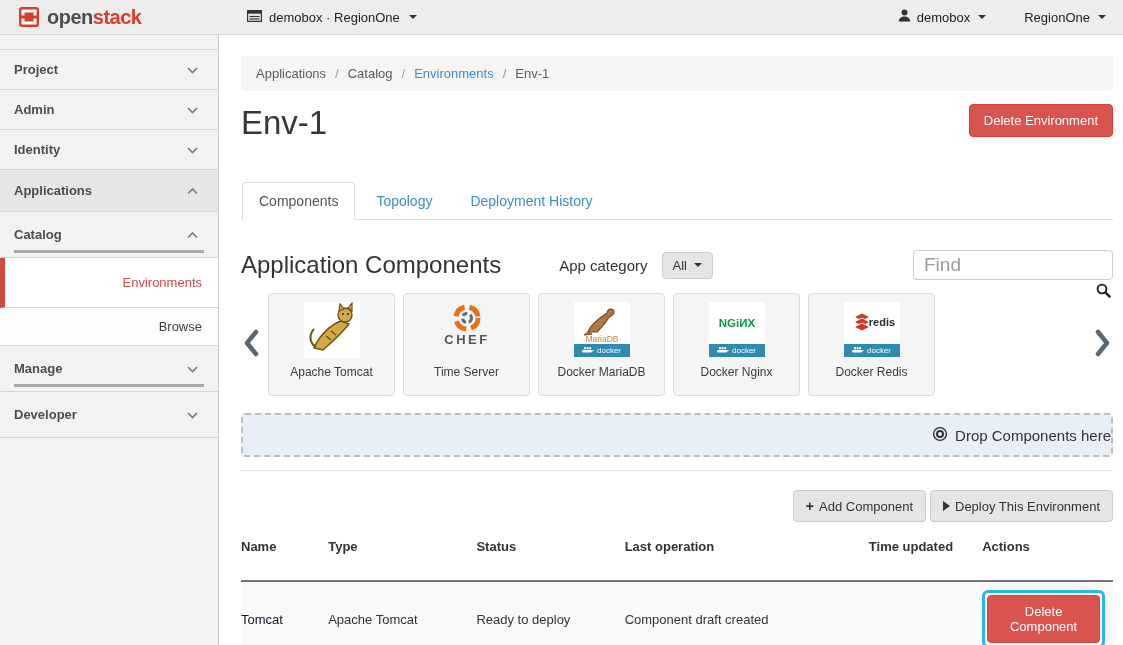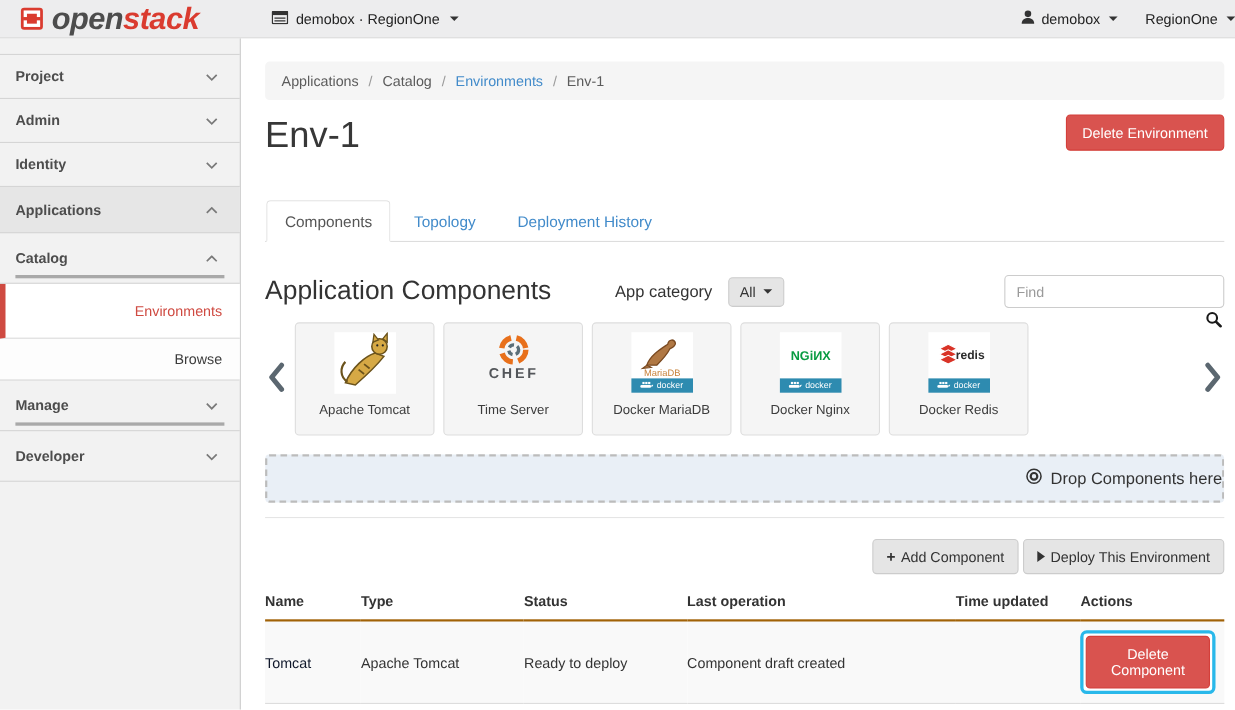--- a/index.html
+++ b/index.html
@@ -5,27 +5,27 @@
   * { margin:0; padding:0; box-sizing:border-box; }
   html,body { width:1123px; height:645px; overflow:hidden; background:#fff;
               font-family:"Liberation Sans", sans-serif; color:#333; }
 
   
   .topbar { position:absolute; top:0; left:0; width:1123px; height:35px;
             background:#ededee; border-bottom:1px solid #d7d7d7;
             display:flex; align-items:center; }
   .brand { width:219px; display:flex; align-items:center; padding-left:18px; gap:7px; }
   .logo-mark { width:22px; height:22px; position:relative; }
-  .logo-text { font-size:28px; font-weight:bold; letter-spacing:-0.5px;font-style:italic; }
+  .logo-text { font-size:20px; font-weight:bold; letter-spacing:-0.5px; }
   .logo-text .lt-open { color:#4d4d4d; }
   .logo-text .lt-stack { color:#da3b2f; }
   .context-switcher { display:flex; align-items:center; gap:7px; margin-left:28px;
                       font-size:13px; color:#222; cursor:pointer; }
-  .topbar-right { margin-left:auto; display:flex; align-items:center; gap:25px;
-                  padding-right:0; font-size:13px; color:#222; }
+  .topbar-right { margin-left:auto; display:flex; align-items:center; gap:38px;
+                  padding-right:17px; font-size:13px; color:#222; }
   .menu-item { display:flex; align-items:center; gap:6px; cursor:pointer; }
   .caret { display:inline-block; width:0; height:0; border-left:4px solid transparent;
            border-right:4px solid transparent; border-top:4px solid #333; margin-left:2px; }
 
   
   .sidebar { position:absolute; top:35px; left:0; width:219px; height:610px;
              background:#f2f2f2; border-right:1px solid #c9c9c9; }
   .side-spacer { height:15px; border-bottom:1px solid #d5d5d5; }
   .side-item { position:relative; display:flex; align-items:center; justify-content:space-between;
                padding:0 20px 0 14px; border-bottom:1px solid #d5d5d5;
@@ -66,21 +66,21 @@
 
   .comp-head { margin-top:30px; display:flex; align-items:center; position:relative; }
   .section-title { font-size:24px; font-weight:normal; color:#333; }
   .cat-label { margin-left:58px; font-size:15px; color:#333; }
   .btn-plain { background:#e5e5e5; border:1px solid #ccc; border-radius:4px; color:#333;
                font-size:13px; padding:5px 10px; cursor:pointer; display:inline-flex;
                align-items:center; gap:5px; font-family:"Liberation Sans", sans-serif; }
   .all-btn { margin-left:14px; }
   .find-wrap { margin-left:auto; position:relative; width:200px; }
   .find-input { width:200px; height:30px; border:1px solid #ccc; border-radius:4px;
-                padding:0 10px; font-size:13px; color:#333; outline:none;
+                padding:0 10px; font-size:19px; color:#333; outline:none;
                 font-family:"Liberation Sans", sans-serif; }
   .find-input::placeholder { color:#9a9a9a; }
   .find-search { position:absolute; right:2px; top:33px; cursor:pointer; }
 
   .carousel { margin-top:13px; display:flex; align-items:center; }
   .car-btn { flex:none; width:20px; height:40px; background:none; border:none;
              cursor:pointer; padding:0; }
   .cards { flex:1; display:flex; gap:8px; margin:0 7px; }
   .card { width:127px; height:103px; background:#f5f5f5; border:1px solid #ddd;
           border-radius:4px; cursor:pointer; display:flex; flex-direction:column;
@@ -100,21 +100,21 @@
   .divider { margin-top:13px; border:none; border-top:1px solid #e5e5e5; }
 
   .action-row { margin-top:19px; display:flex; justify-content:flex-end; gap:4px; }
   .action-row .btn-plain { padding:7px 12px; }
   .plus-glyph { font-weight:bold; font-size:14px; }
   .play-glyph { display:inline-block; width:0; height:0; border-top:5px solid transparent;
                 border-bottom:5px solid transparent; border-left:7px solid #333; }
 
   table.comp-table { margin-top:8px; width:100%; border-collapse:collapse; font-size:13px; }
   .comp-table th { text-align:left; font-weight:bold; color:#333;
-                   padding:9px 8px 9px 0; border-bottom:2px solid #a16207; }
+                   padding:9px 8px 26px 0; border-bottom:2px solid #737373; }
   .comp-table td { padding:8px 8px 8px 0; border-bottom:1px solid #ddd;
                    background:#f9f9f9; vertical-align:middle; }
   .comp-table td.name a { color:#0f172a; text-decoration:none; cursor:pointer; }
   .col-name{width:10%} .col-type{width:17%} .col-status{width:17%}
   .col-last{width:28%} .col-time{width:13%} .col-actions{width:15%}
   .ring { display:inline-block; border:3px solid #29b8ea; border-radius:6px;
           padding:2px; background:#fff; }
   .table-footer { padding:10px 0; font-size:13px; color:#333; }
 </style>
 </head>

